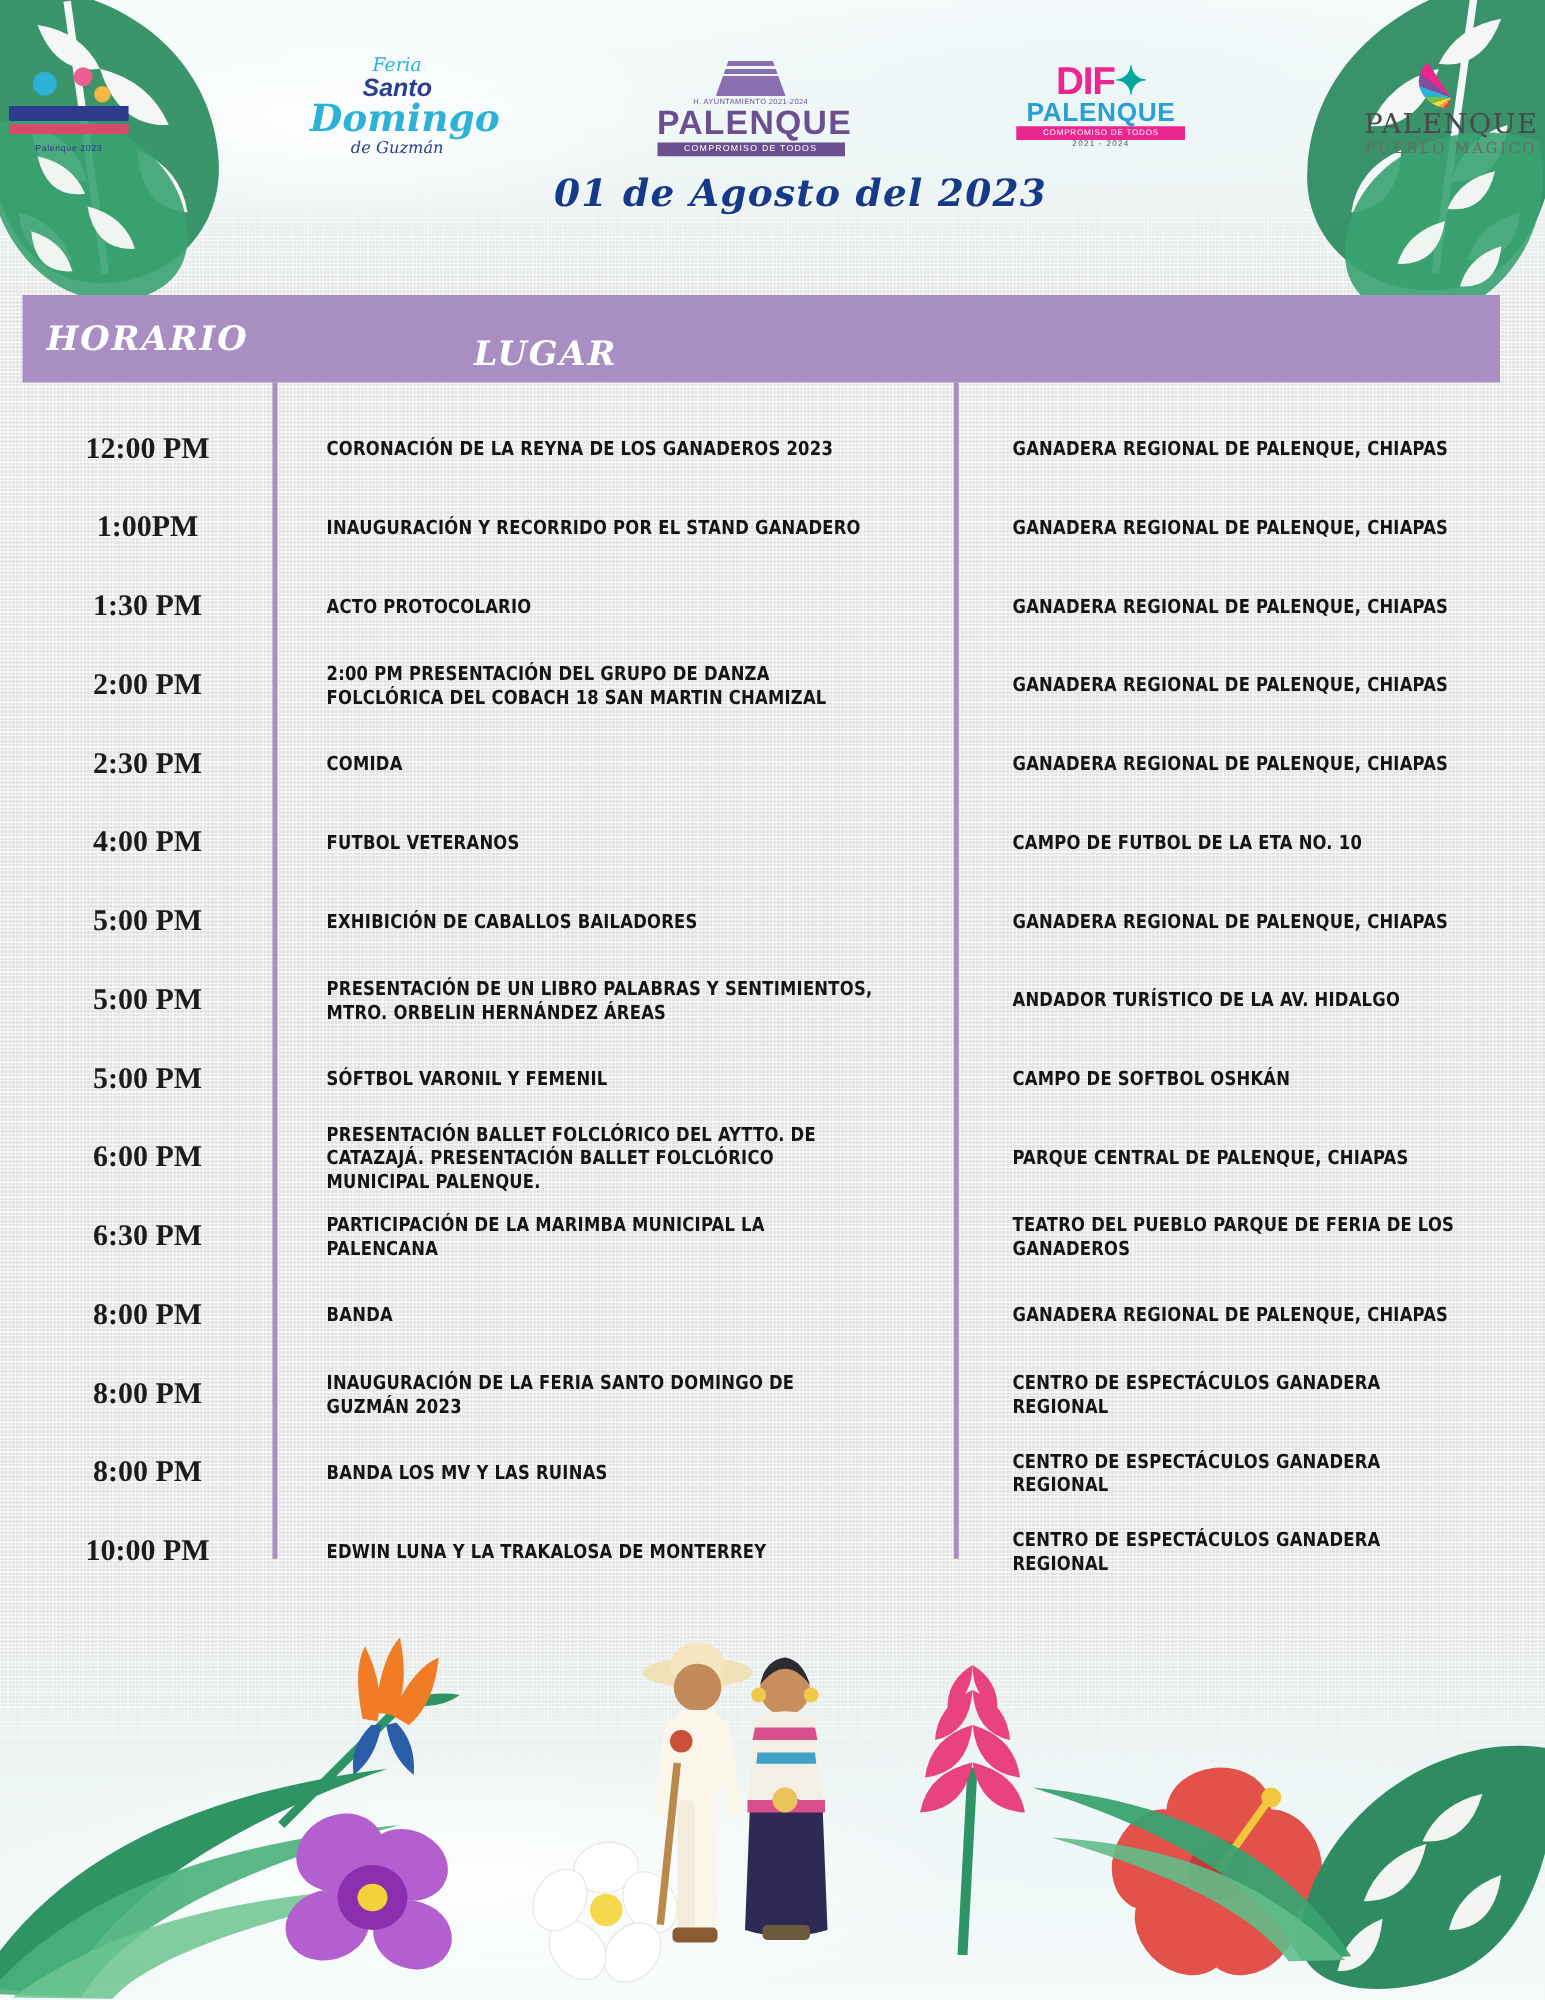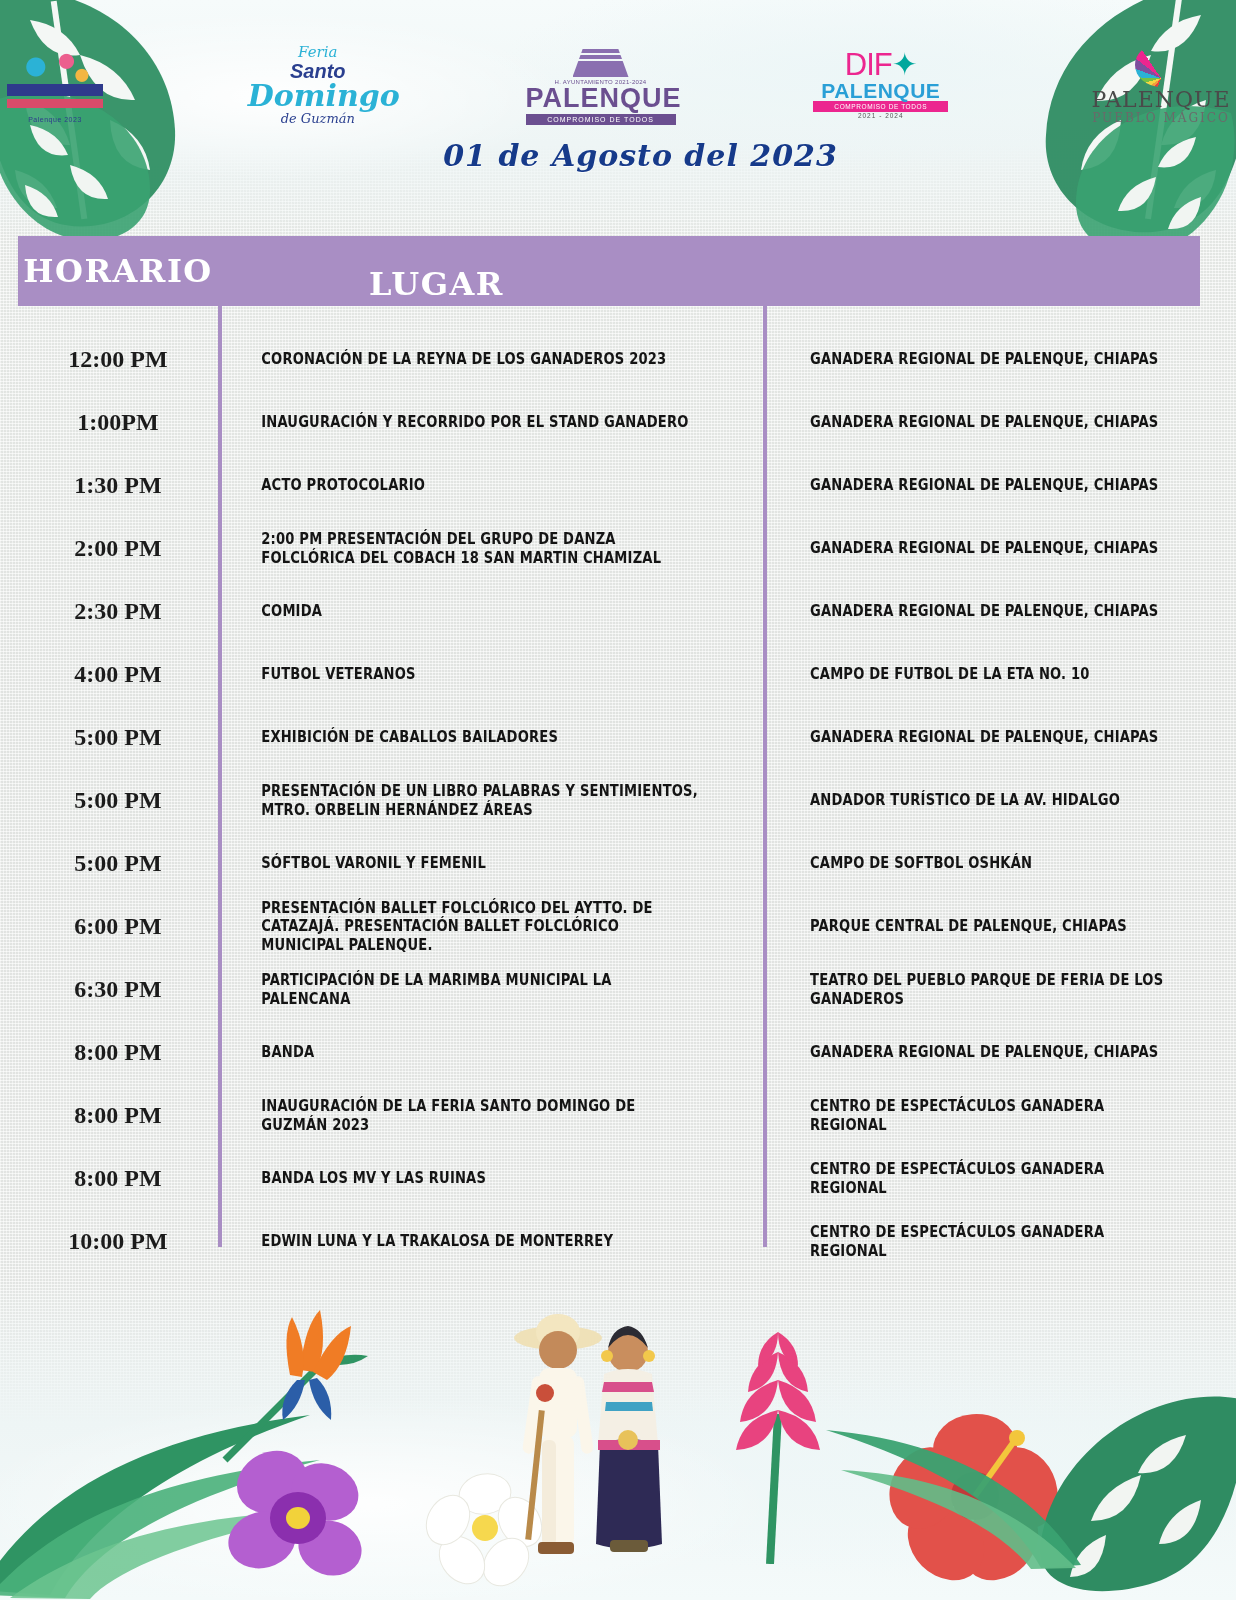--- a/index.html
+++ b/index.html
@@ -89,21 +89,21 @@
       linear-gradient(to bottom, transparent 0 6px, #8a6fb0 6px 10px, transparent 10px),
       linear-gradient(to bottom, transparent 0 12px, #8a6fb0 12px 16px, transparent 16px),
       linear-gradient(to bottom, transparent 0 18px, #8a6fb0 18px 34px, transparent 34px);
     clip-path: polygon(22% 0, 78% 0, 100% 100%, 0 100%);
   }
   .logo-pal .tiny { font-size: 6px; color: #6b4f90; letter-spacing: .3px; }
   .logo-pal .word { font-size: 27px; font-weight: bold; color: #6b4f90; letter-spacing: 1px; line-height: 1; }
   .logo-pal .bar { margin-top: 2px; background: #6b4f90; color: #fff; font-size: 7px; letter-spacing: 1px; padding: 2px 0; }
 
   .logo-dif { width: 135px; text-align: center; }
-  .logo-dif .dif { font-size: 31px; font-weight: normal; color: #ec268f; letter-spacing: -1px; line-height: 1; }
+  .logo-dif .dif { font-size: 31px; font-weight: bold; color: #ec268f; letter-spacing: -1px; line-height: 1; }
   .logo-dif .dif span.fig { color: #00a79d; }
   .logo-dif .pl { font-size: 21px; font-weight: bold; color: #2a9fd6; letter-spacing: .5px; line-height: 1; }
   .logo-dif .bar { background: #ec268f; color: #fff; font-size: 6.5px; letter-spacing: .6px; padding: 2px 0; }
   .logo-dif .yrs { font-size: 6.5px; color: #555; letter-spacing: 1px; }
 
   .logo-pm { width: 150px; text-align: center; }
   .logo-pm .fan {
     width: 52px; height: 44px; margin: 0 auto 2px;
     background:
       conic-gradient(from 200deg at 50% 80%, #e8443c 0 18deg, #f2a03c 18deg 36deg, #f5d742 36deg 54deg, #76c043 54deg 72deg, #2bb2d6 72deg 90deg, #7d4f9e 90deg 108deg, #ec268f 108deg 126deg, transparent 126deg);
@@ -139,23 +139,24 @@
   #thead {
     display: flex;
     background: #a98ec4;
     height: 70px;
     align-items: center;
   }
   #thead .th {
     color: #ffffff;
     font-family: "DejaVu Serif", serif;
     font-weight: bold;
-    font-size: 32px;
+    font-size: 27px;
     letter-spacing: 1.5px;
     text-align: center;
+    font-style: italic;
   }
   .col-time { width: 200px; }
   .col-act  { width: 545px; }
   .col-place{ width: 437px; margin-top: 25px; }
 
   #tbody { position: relative; padding-top: 22px; }
   
   #tbody::before, #tbody::after {
     content: "";
     position: absolute;

